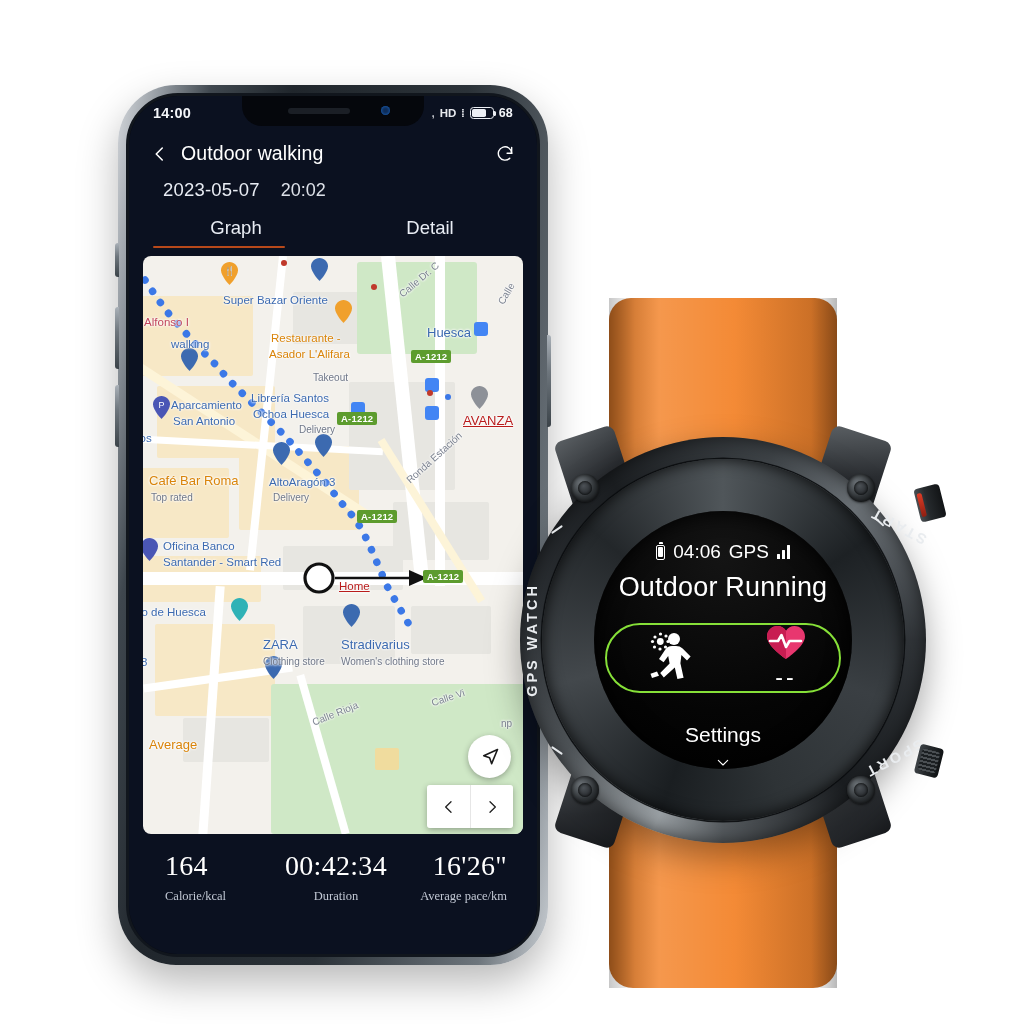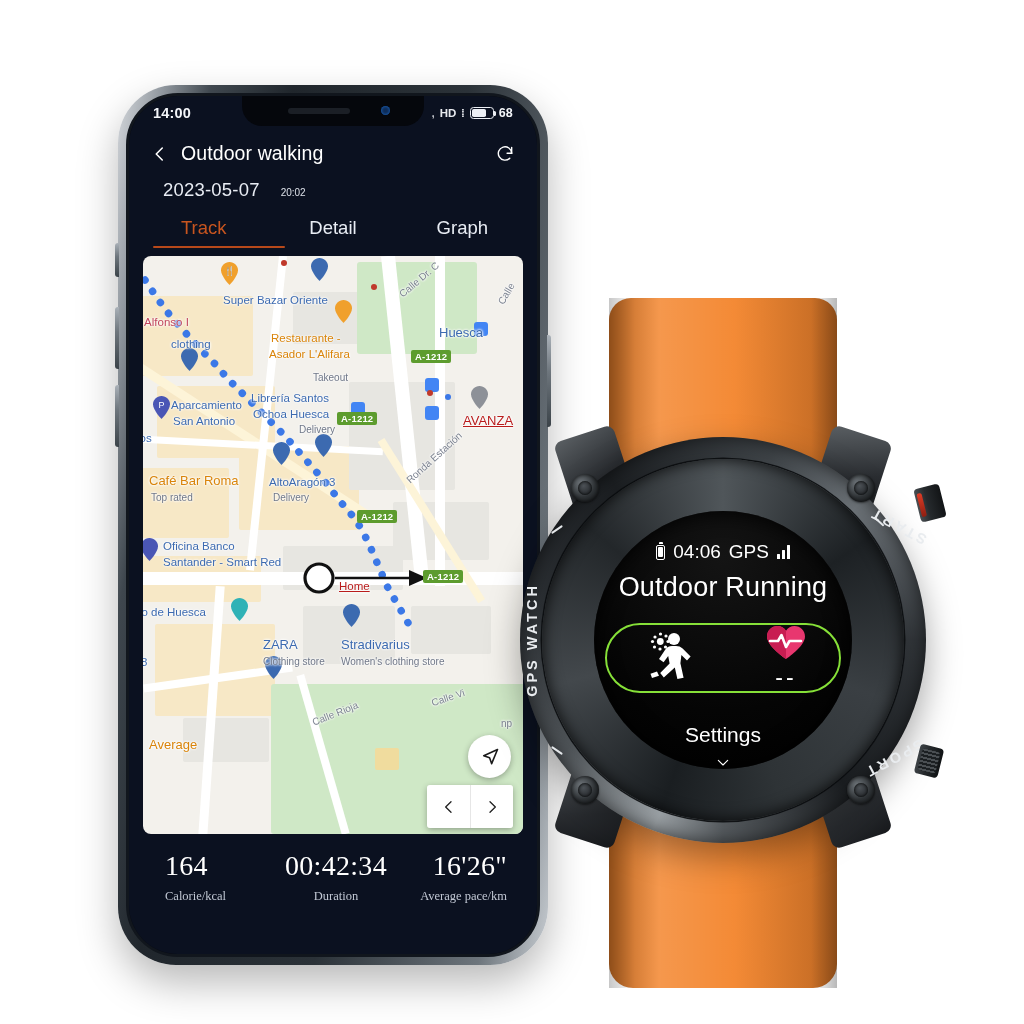--- a/index.html
+++ b/index.html
@@ -76,21 +76,21 @@
     background:#eceff4; border-radius:1.8px; display:block; }
 
   
   #navbar { display:flex; align-items:center; padding: 12px 22px 4px; color:#fff; }
   #back-chevron { width: 18px; height: 18px; flex:0 0 auto; }
   #nav-title { font-size: 19.5px; font-weight: 500; margin-left: 12px; letter-spacing:.1px; }
   #refresh-btn { margin-left:auto; width:20px; height:20px; }
 
   #datetime { padding: 10px 34px 0; color:#e8ecf3; display:flex; align-items:baseline; gap:21px; }
   #date-val { font-size: 18.5px; font-weight: 400; letter-spacing:.2px; }
-  #time-val { font-size: 10px; font-weight: 400; opacity:.95; }
+  #time-val { font-size: 18px; font-weight: 400; opacity:.95; }
 
   #tabs { display:flex; margin-top: 10px; padding: 0 10px; position: relative; }
   .tab { flex:1; text-align:center; font-size:18.5px; color:#e9edf4; padding: 6px 0 9px; }
   .tab.active { color:#c8551f; }
   #tab-underline { position:absolute; left:24px; bottom:0; width:132px; height:2.5px;
     background:#b8491a; border-radius:2px; }
 
   
   #map-wrap {
     position: relative; margin: 8px 14px 0; height: 578px;
@@ -274,23 +274,22 @@
             </svg>
           </span>
         </div>
 
         <div id="datetime">
           <span id="date-val">2023-05-07</span>
           <span id="time-val">20:02</span>
         </div>
 
         <div id="tabs">
-          <div class="tab active">Track</div>
+          <div class="tab">Graph</div>
           <div class="tab">Detail</div>
-          <div class="tab">Graph</div>
           <div id="tab-underline"></div>
         </div>
 
         <div id="map-wrap">
           <div id="map">
 
             <div class="blk2" style="left:-10px;top:40px;width:120px;height:80px;"></div>
             <div class="blk2" style="left:14px;top:130px;width:118px;height:72px;"></div>
             <div class="blk2" style="left:-10px;top:212px;width:96px;height:70px;"></div>
             <div class="blk2" style="left:96px;top:190px;width:120px;height:84px;"></div>
@@ -395,25 +394,25 @@
             <div class="dotmark" style="left:302px;top:138px;background:#3b78e7;"></div>
 
             <svg style="position:absolute;left:158px;top:300px;" width="130" height="44">
               <circle cx="18" cy="22" r="14" fill="#ffffff" stroke="#111" stroke-width="3.2"></circle>
               <line x1="34" y1="22" x2="112" y2="22" stroke="#111" stroke-width="2.6"></line>
               <polygon points="126,22 108,14 108,30" fill="#111"></polygon>
             </svg>
 
             <div class="mlabel poi" style="left:80px;top:38px;">Super Bazar Oriente</div>
             <div class="mlabel red" style="left:-4px;top:60px;">l Alfonso I</div>
-            <div class="mlabel poi" style="left:28px;top:82px;">clothing</div>
+            <div class="mlabel poi" style="left:28px;top:82px;">walking</div>
             <div class="mlabel food" style="left:128px;top:76px;text-align:right;">Restaurante -</div>
             <div class="mlabel food" style="left:126px;top:92px;">Asador L'Alifara</div>
             <div class="mlabel sub" style="left:170px;top:116px;">Takeout</div>
-            <div class="mlabel poi big" style="left:296px;top:70px;">Huesca</div>
+            <div class="mlabel poi big" style="left:284px;top:70px;">Huesca</div>
             <div class="mlabel street" style="left:252px;top:18px;transform:rotate(-40deg);">Calle Dr. C</div>
             <div class="mlabel street" style="left:352px;top:32px;transform:rotate(-60deg);">Calle</div>
             <div class="road-shield" style="left:268px;top:94px;">A-1212</div>
             <div class="mlabel poi" style="left:108px;top:136px;">Librería Santos</div>
             <div class="mlabel poi" style="left:110px;top:152px;">Ochoa Huesca</div>
             <div class="mlabel sub" style="left:156px;top:168px;">Delivery</div>
             <div class="mlabel poi" style="left:28px;top:143px;">Aparcamiento</div>
             <div class="mlabel poi" style="left:30px;top:159px;">San Antonio</div>
             <div class="mlabel poi" style="left:-6px;top:176px;">ios</div>
             <div class="mlabel gray big" style="left:320px;top:158px;">AVANZA</div>

